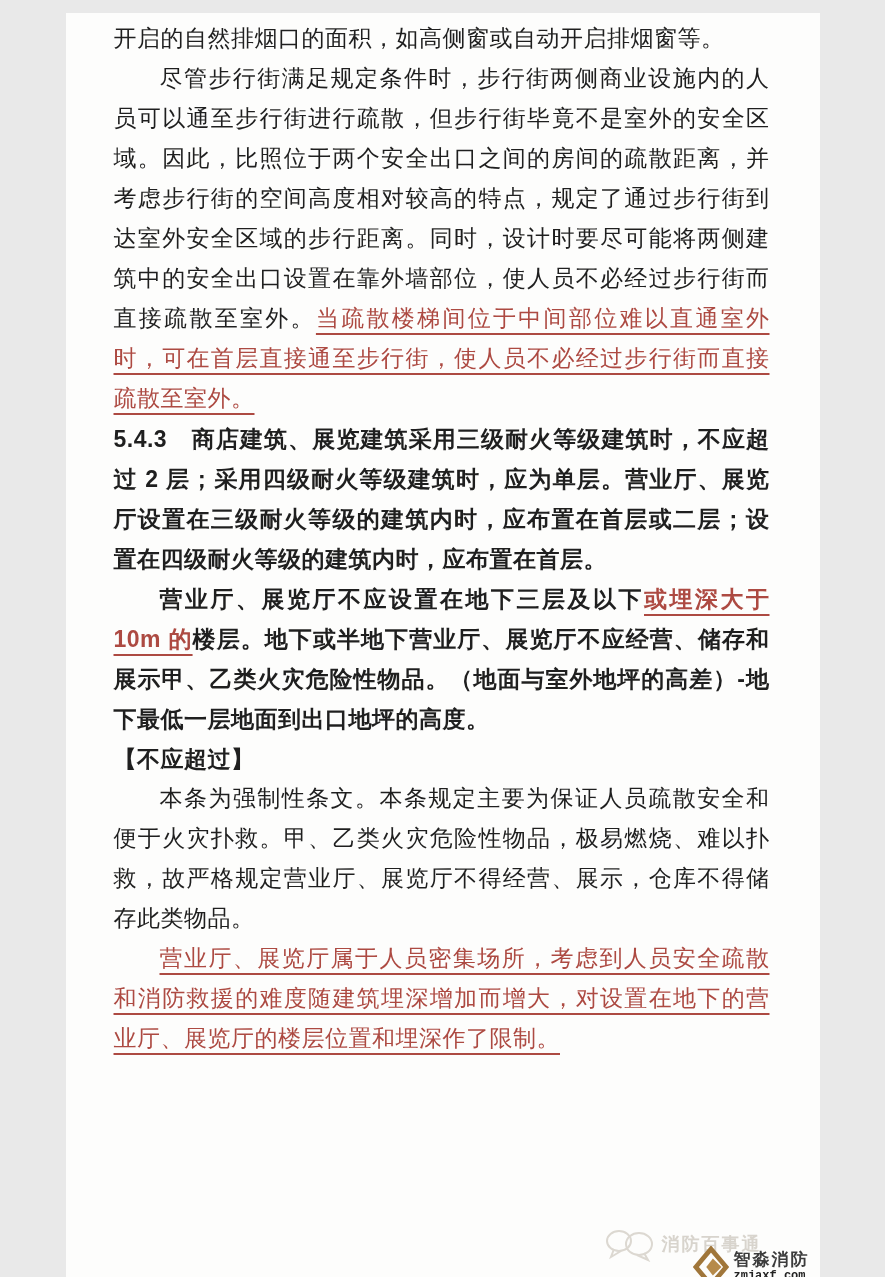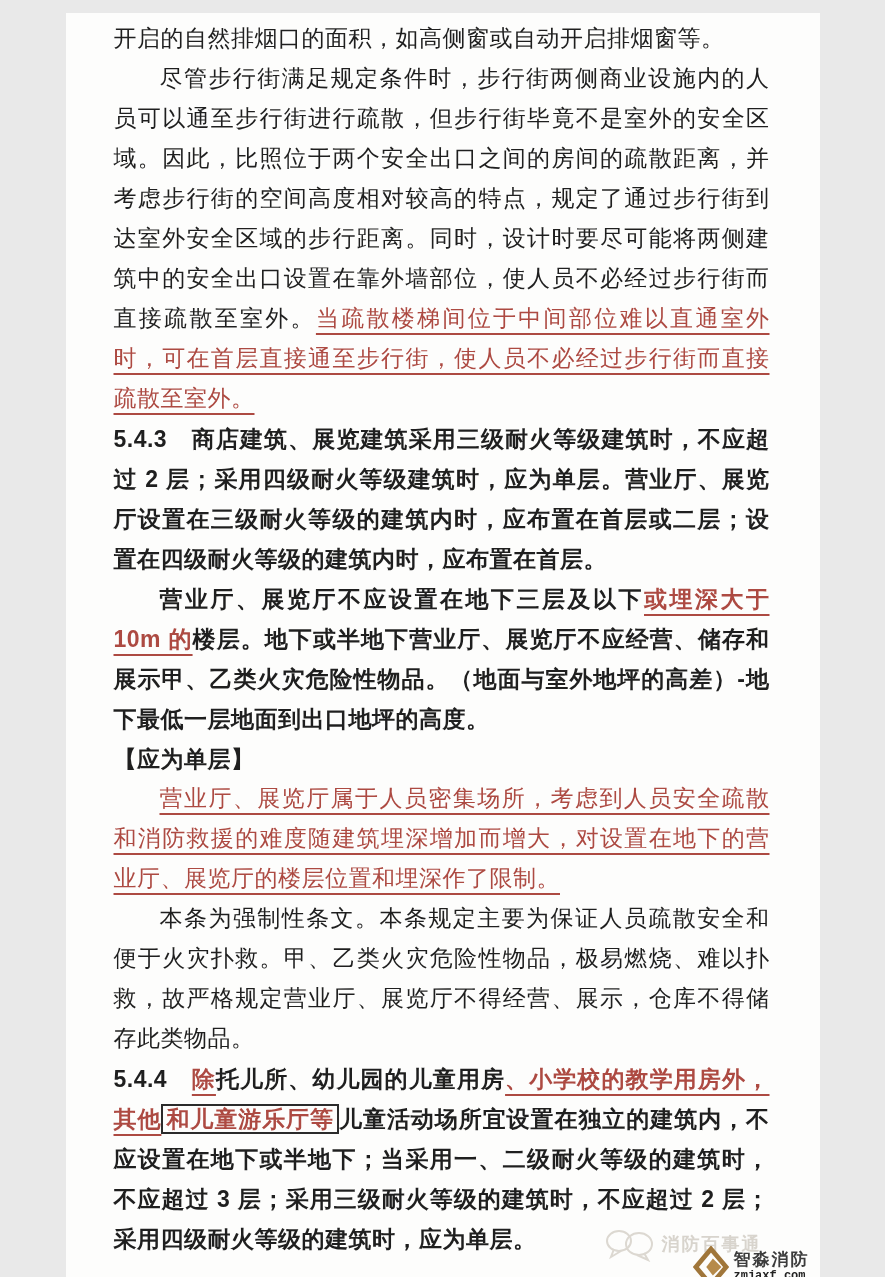--- a/index.html
+++ b/index.html
@@ -81,27 +81,26 @@
     <p><span>开启的自然排烟口的面积，如高侧窗或自动开启排烟窗等。</span></p>
 
     <p class="indent"><span>尽管步行街满足规定条件时，步行街两侧商业设施内的人员可以通至步行街进行疏散，但步行街毕竟不是室外的安全区域。因此，比照位于两个安全出口之间的房间的疏散距离，并考虑步行街的空间高度相对较高的特点，规定了通过步行街到达室外安全区域的步行距离。同时，设计时要尽可能将两侧建筑中的安全出口设置在靠外墙部位，使人员不必经过步行街而直接疏散至室外。</span><span class="red">当疏散楼梯间位于中间部位难以直通室外时，可在首层直接通至步行街，使人员不必经过步行街而直接疏散至室外。</span></p>
 
 
 
     <p class="hei"><span>5.4.3　商店建筑、展览建筑采用三级耐火等级建筑时，不应超过 2 层；采用四级耐火等级建筑时，应为单层。营业厅、展览厅设置在三级耐火等级的建筑内时，应布置在首层或二层；设置在四级耐火等级的建筑内时，应布置在首层。</span></p>
 
     <p class="hei indent"><span>营业厅、展览厅不应设置在地下三层及以下</span><span class="red">或埋深大于 10m 的</span><span>楼层。地下或半地下营业厅、展览厅不应经营、储存和展示甲、乙类火灾危险性物品。（地面与室外地坪的高差）-地下最低一层地面到出口地坪的高度。</span></p>
 
-    <p class="hei">【应为单层】</p>
+    <p class="hei">【不应超过】</p>
+
+    <p class="indent"><span>本条为强制性条文。本条规定主要为保证人员疏散安全和便于火灾扑救。甲、乙类火灾危险性物品，极易燃烧、难以扑救，故严格规定营业厅、展览厅不得经营、展示，仓库不得储存此类物品。</span></p>
 
     <p class="indent"><span class="red">营业厅、展览厅属于人员密集场所，考虑到人员安全疏散和消防救援的难度随建筑埋深增加而增大，对设置在地下的营业厅、展览厅的楼层位置和埋深作了限制。</span></p>
 
-    <p class="indent"><span>本条为强制性条文。本条规定主要为保证人员疏散安全和便于火灾扑救。甲、乙类火灾危险性物品，极易燃烧、难以扑救，故严格规定营业厅、展览厅不得经营、展示，仓库不得储存此类物品。</span></p>
-
-    <p class="hei"><span>5.4.4　</span><span class="red">除</span><span>托儿所、幼儿园的儿童用房</span><span class="red">、小学校的教学用房外，其他</span><span class="boxed">和儿童游乐厅等</span><span>儿童活动场所宜设置在独立的建筑内，不应设置在地下或半地下；当采用一、二级耐火等级的建筑时，不应超过 3 层；采用三级耐火等级的建筑时，不应超过 2 层；采用四级耐火等级的建筑时，应为单层。</span></p>
 
     <p class="hei indent"></p>
 
   </div>
 
   <div class="wm">
     <div class="wm-gray">
       <span style="margin-right:4px; display:inline-flex;">
         <svg width="54" height="36" viewBox="0 0 54 36">
           <ellipse cx="15" cy="15" rx="12" ry="10" fill="none" stroke="#dcd8d1" stroke-width="2"></ellipse>

